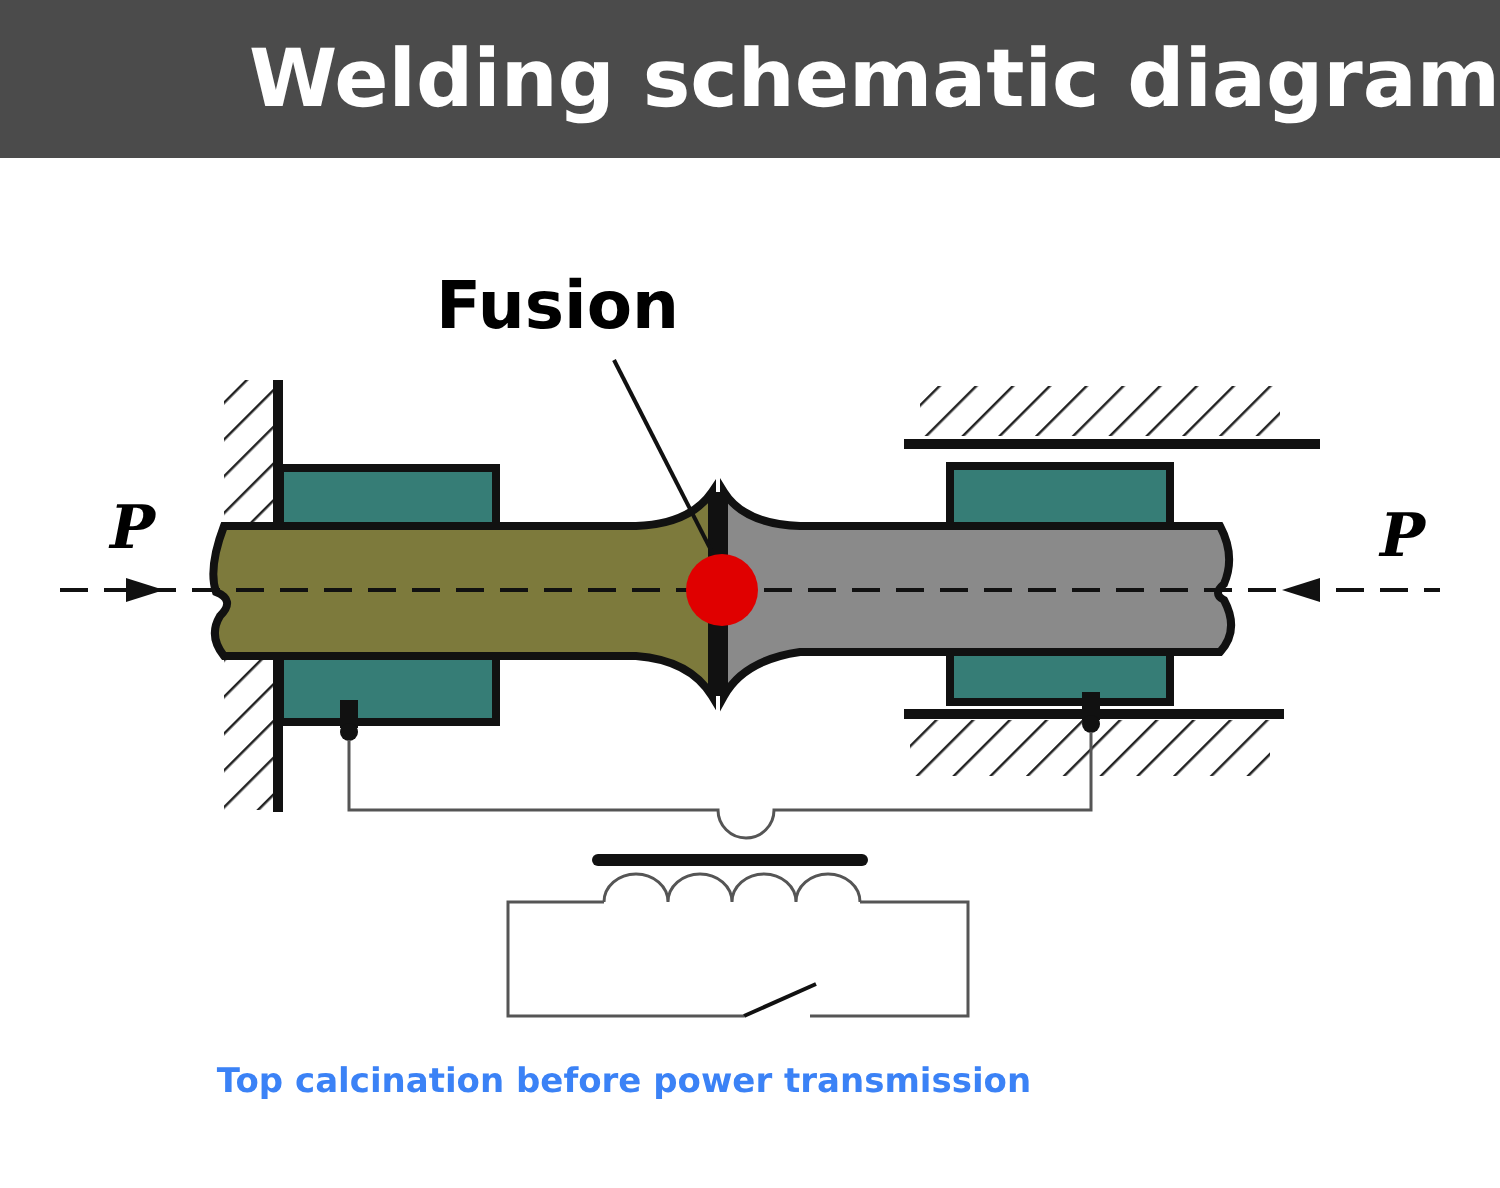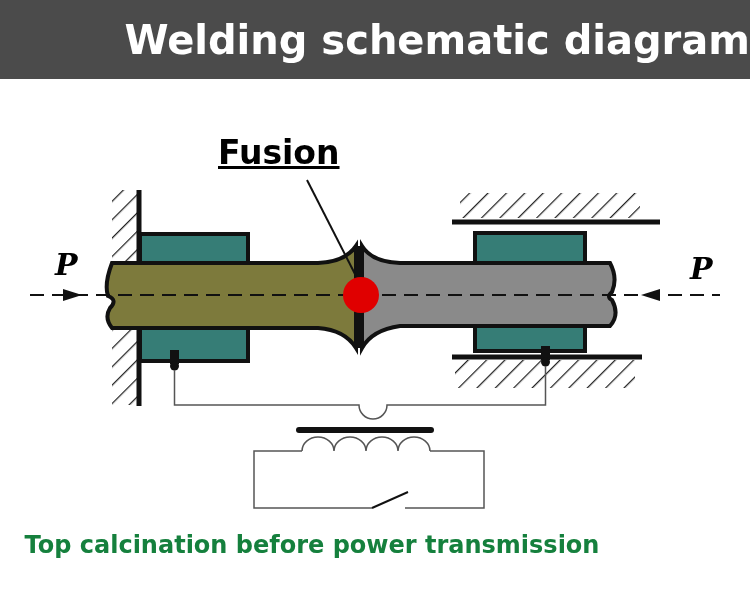--- a/index.html
+++ b/index.html
@@ -7,31 +7,31 @@
     .header {
       position: absolute; left: 0; top: 0; width: 750px; height: 79px;
       background: #4b4b4b; display: flex; align-items: center; justify-content: flex-end;
     }
     .header-title {
       color: #ffffff; font-family: "DejaVu Sans", sans-serif; font-weight: bold;
       font-size: 40px; letter-spacing: 0px;
     }
     .fusion-label {
       position: absolute; left: 218px; top: 133px; font-weight: bold; font-size: 33px;
-      color: #000; font-family: "DejaVu Sans", sans-serif; text-decoration: underline;
+      color: #000; font-family: "DejaVu Sans", sans-serif;
     }
     .p-label {
       position: absolute; font-family: "DejaVu Serif", serif; font-style: italic; font-weight: bold;
       font-size: 30px; color: #000;
     }
     .p-left { left: 55px; top: 247px; }
     .p-right { left: 690px; top: 251px; }
     .caption {
       position: absolute; left: 0; width: 624px; top: 531px; text-align: center;
-      font-weight: bold; font-size: 24px; color: #15803d; font-family: "DejaVu Sans", sans-serif;
+      font-weight: bold; font-size: 17px; color: #3b82f6; font-family: "DejaVu Sans", sans-serif;
     }
   </style>
 </head>
 <body>
 
 <div class="header">
   <span class="header-title">Welding schematic diagram</span>
 </div>
 
 <svg class="diagram-svg" style="position:absolute;left:0;top:0" width="750" height="594" viewBox="0 0 750 594">

